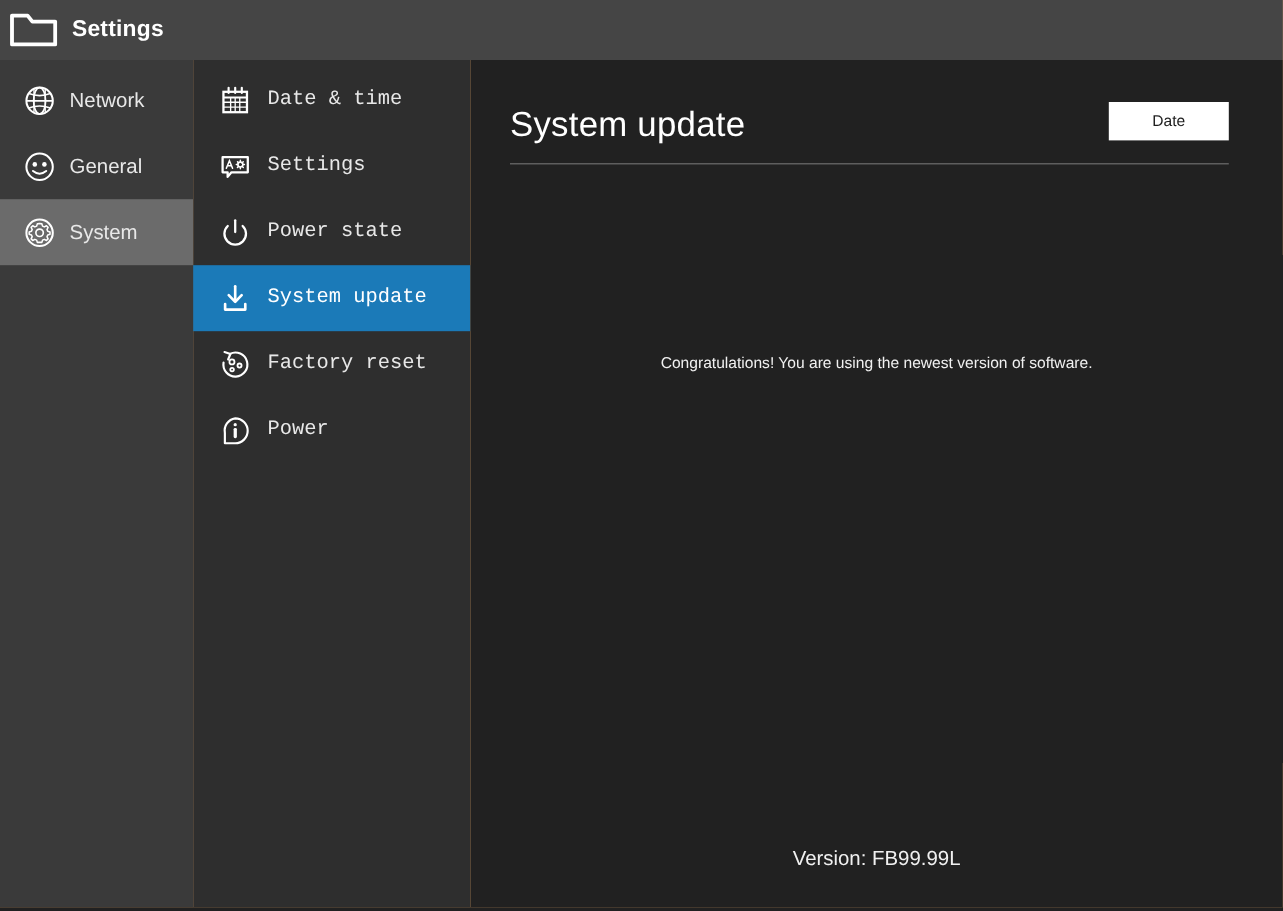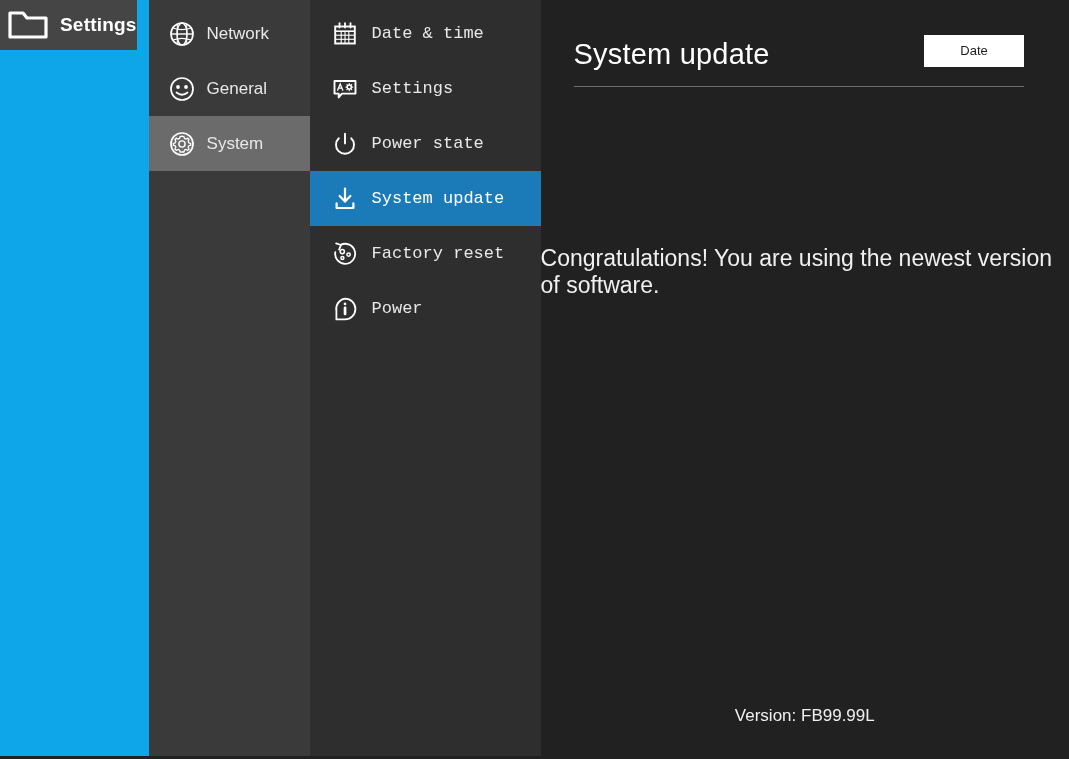--- a/index.html
+++ b/index.html
@@ -11,23 +11,23 @@
     width: 1069px;
     height: 759px;
     overflow: hidden;
     font-family: "Liberation Sans", sans-serif;
     -webkit-font-smoothing: antialiased;
   }
   #app {
     position: relative;
     width: 1069px;
     height: 756px;
-    background: #0ea5e9;
-    display: flex;
-    flex-direction: row;
+    background: #fdba74;
+    display: flex;
+    flex-direction: column;
   }
 
   
   .titlebar {
     height: 50px;
     min-height: 50px;
     background: #454545;
     display: flex;
     align-items: center;
     padding-left: 8px;
@@ -44,21 +44,20 @@
     font-size: 19px;
     font-weight: bold;
     letter-spacing: 0.2px;
   }
 
   
   .panes {
     flex: 1;
     display: flex;
     min-height: 0;
-    padding-left: 12px;
   }
 
   
   .sidebar {
     width: 161px;
     min-width: 161px;
     background: #3a3a3a;
     padding-top: 6px;
     box-sizing: border-box;
   }
@@ -148,22 +147,23 @@
     text-align: center;
     cursor: pointer;
     padding: 0;
     margin-bottom: 7px;
   }
   .content-message {
     position: absolute;
     left: 0;
     right: 0;
     top: 245px;
+    text-align: center;
     color: #f0f0f0;
-    font-size: 23px;
+    font-size: 13px;
   }
   .content-version {
     position: absolute;
     left: 0;
     right: 0;
     bottom: 30px;
     text-align: center;
     color: #f0f0f0;
     font-size: 17px;
   }

